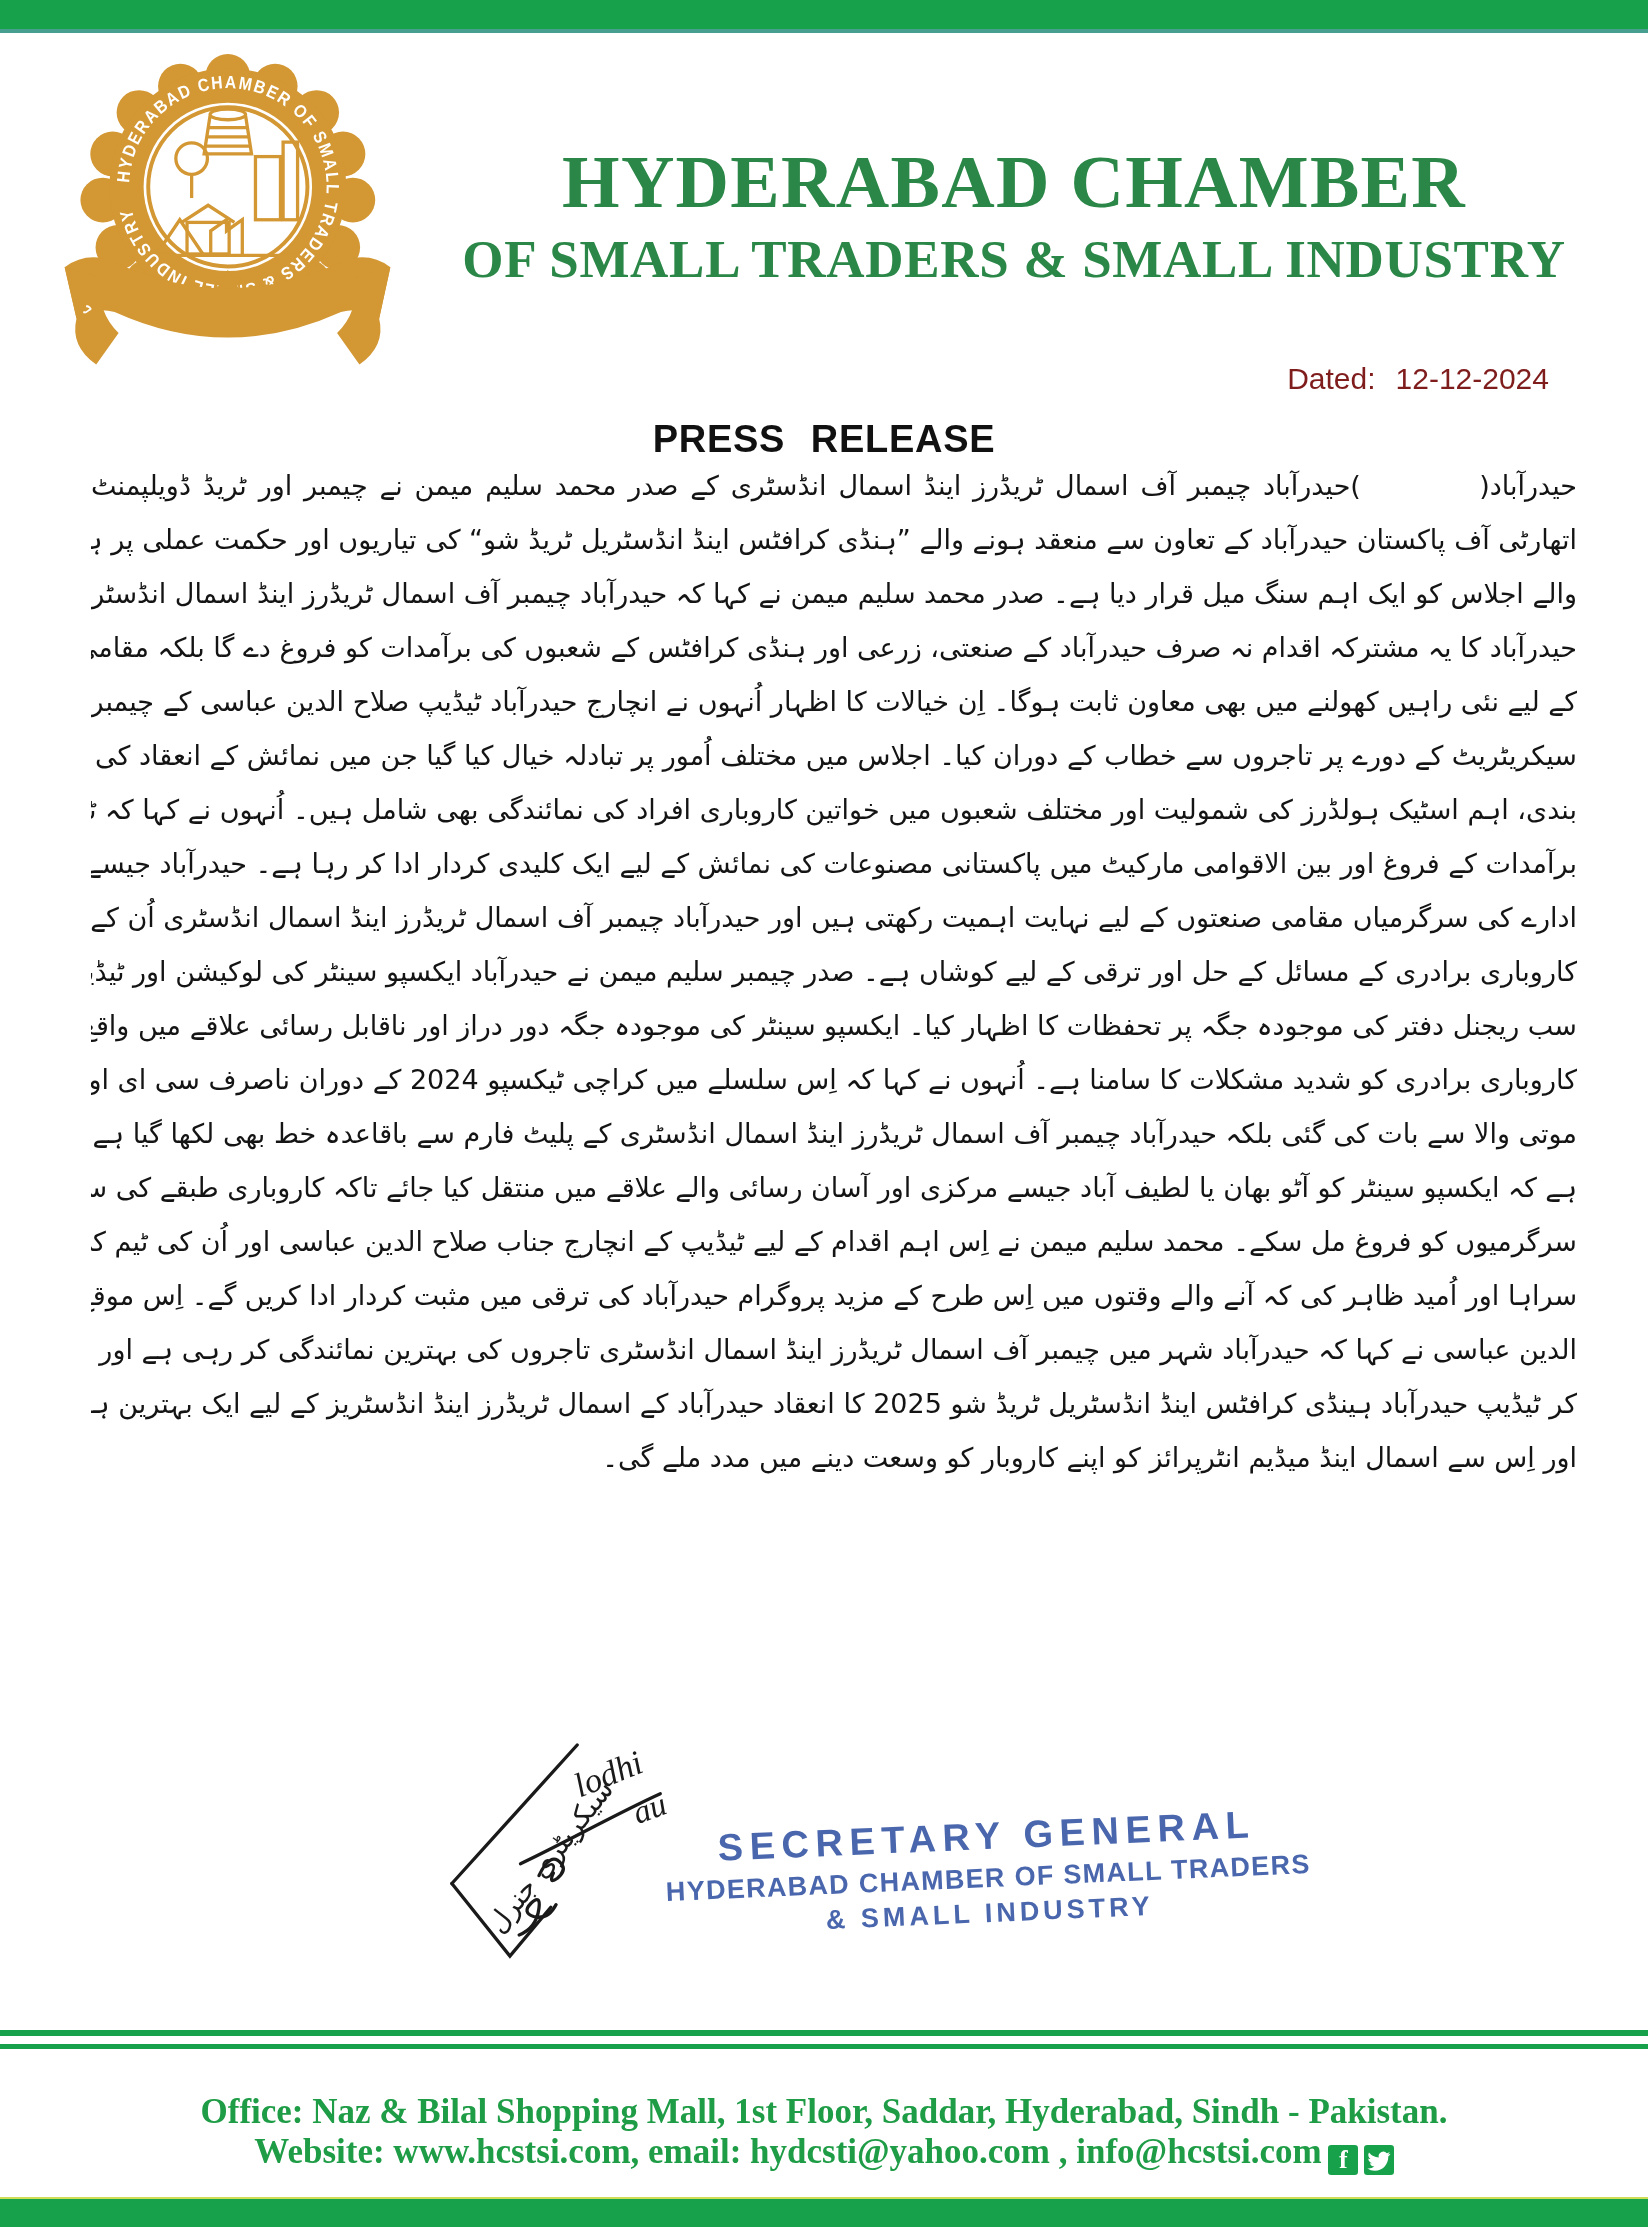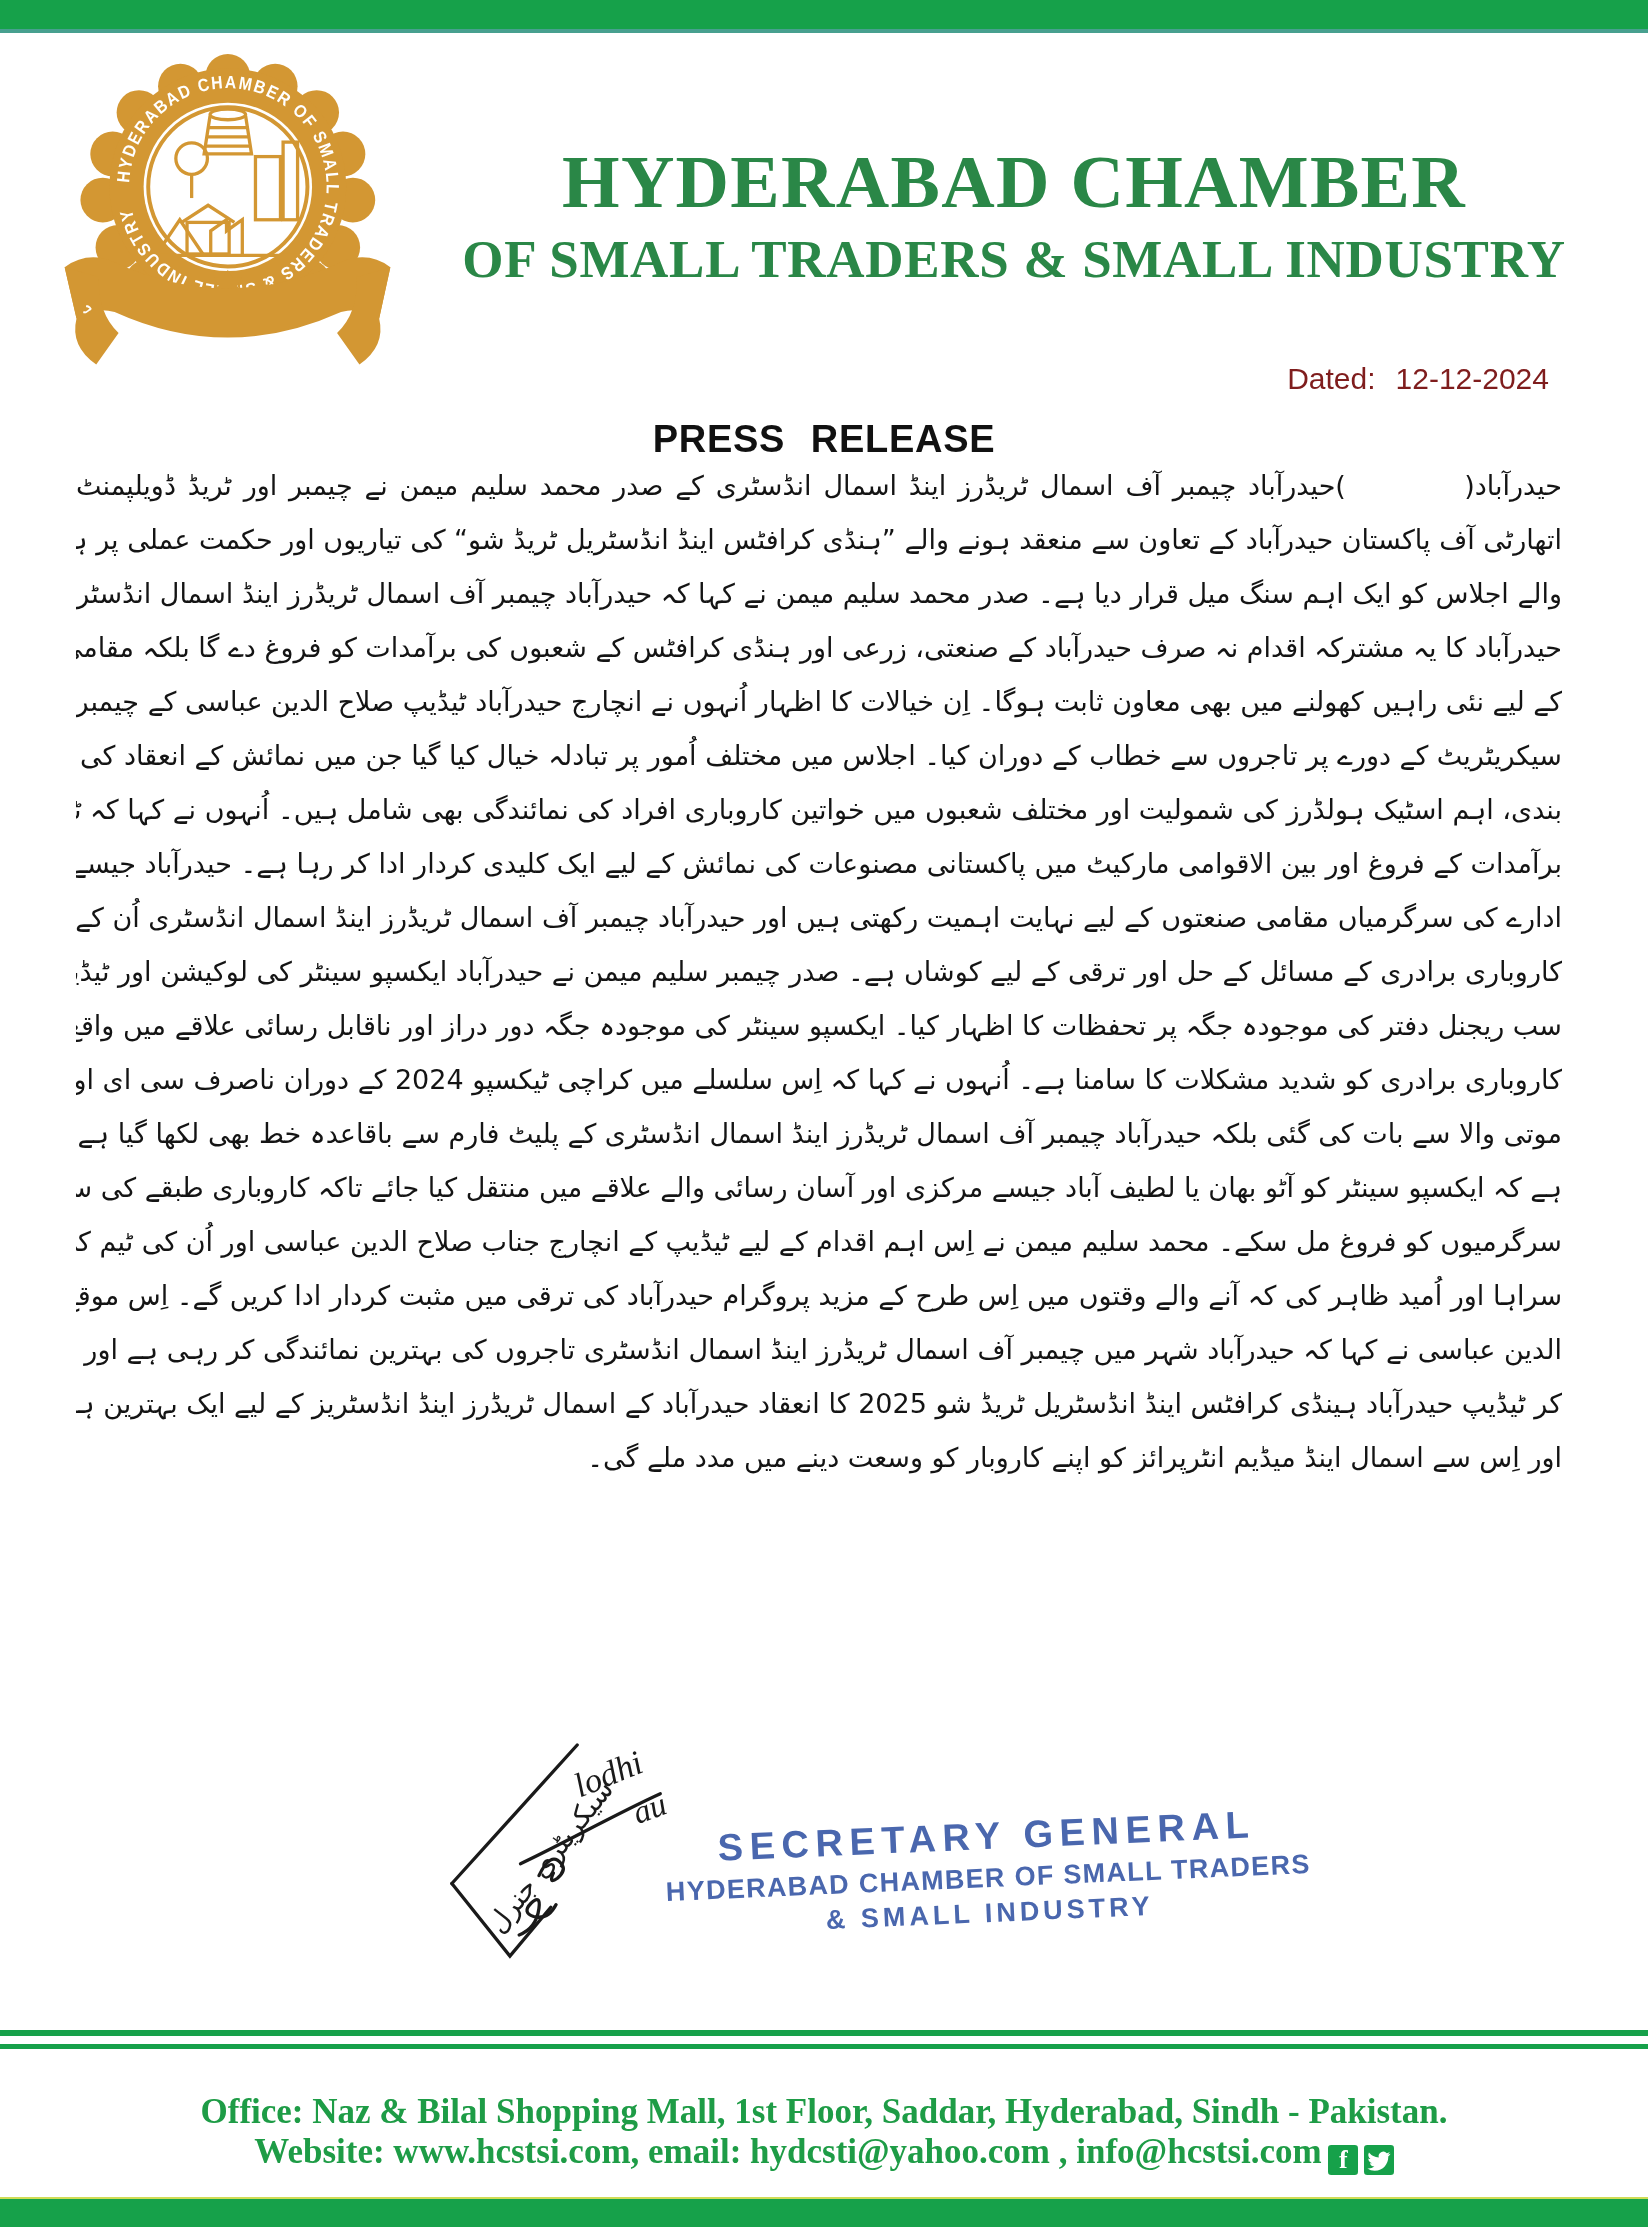--- a/index.html
+++ b/index.html
@@ -17,21 +17,21 @@
   .title-line1{font-size:74px;font-weight:bold;letter-spacing:1.3px;line-height:1.05;}
   .title-line2{font-size:53px;font-weight:bold;letter-spacing:0.7px;line-height:1.05;margin-top:10.5px;}
   
   .dated-row{position:absolute;top:362px;right:99px;font-family:"Liberation Sans",sans-serif;
     font-size:30px;color:#7f1d1d;display:flex;gap:20px;}
   
   .press-title{position:absolute;top:418px;left:0;width:1648px;text-align:center;
     font-family:"Liberation Sans",sans-serif;font-weight:bold;font-size:38px;
     letter-spacing:0.7px;word-spacing:14.5px;color:#111;}
   
-  .body-text{position:absolute;left:76px;top:459px;width:1486px;direction:rtl;
+  .body-text{position:absolute;left:91px;top:459px;width:1486px;direction:rtl;
     font-family:"DejaVu Sans",sans-serif;font-size:27px;color:#141414;}
   .body-line{height:54px;line-height:54px;overflow:hidden;
     text-align:justify;text-align-last:justify;white-space:nowrap;}
   .body-line.last{text-align:right;text-align-last:right;}
   
   .signature-svg{position:absolute;left:440px;top:1737px;}
   .stamp{position:absolute;left:665px;top:1813px;width:646px;text-align:center;
     color:#4A67AE;transform:rotate(-2.5deg);font-family:"Liberation Sans",sans-serif;}
   .stamp-line1{font-size:38px;font-weight:bold;letter-spacing:6.6px;line-height:1.25;}
   .stamp-line2{font-size:27px;font-weight:bold;letter-spacing:1.3px;line-height:1.3;}

